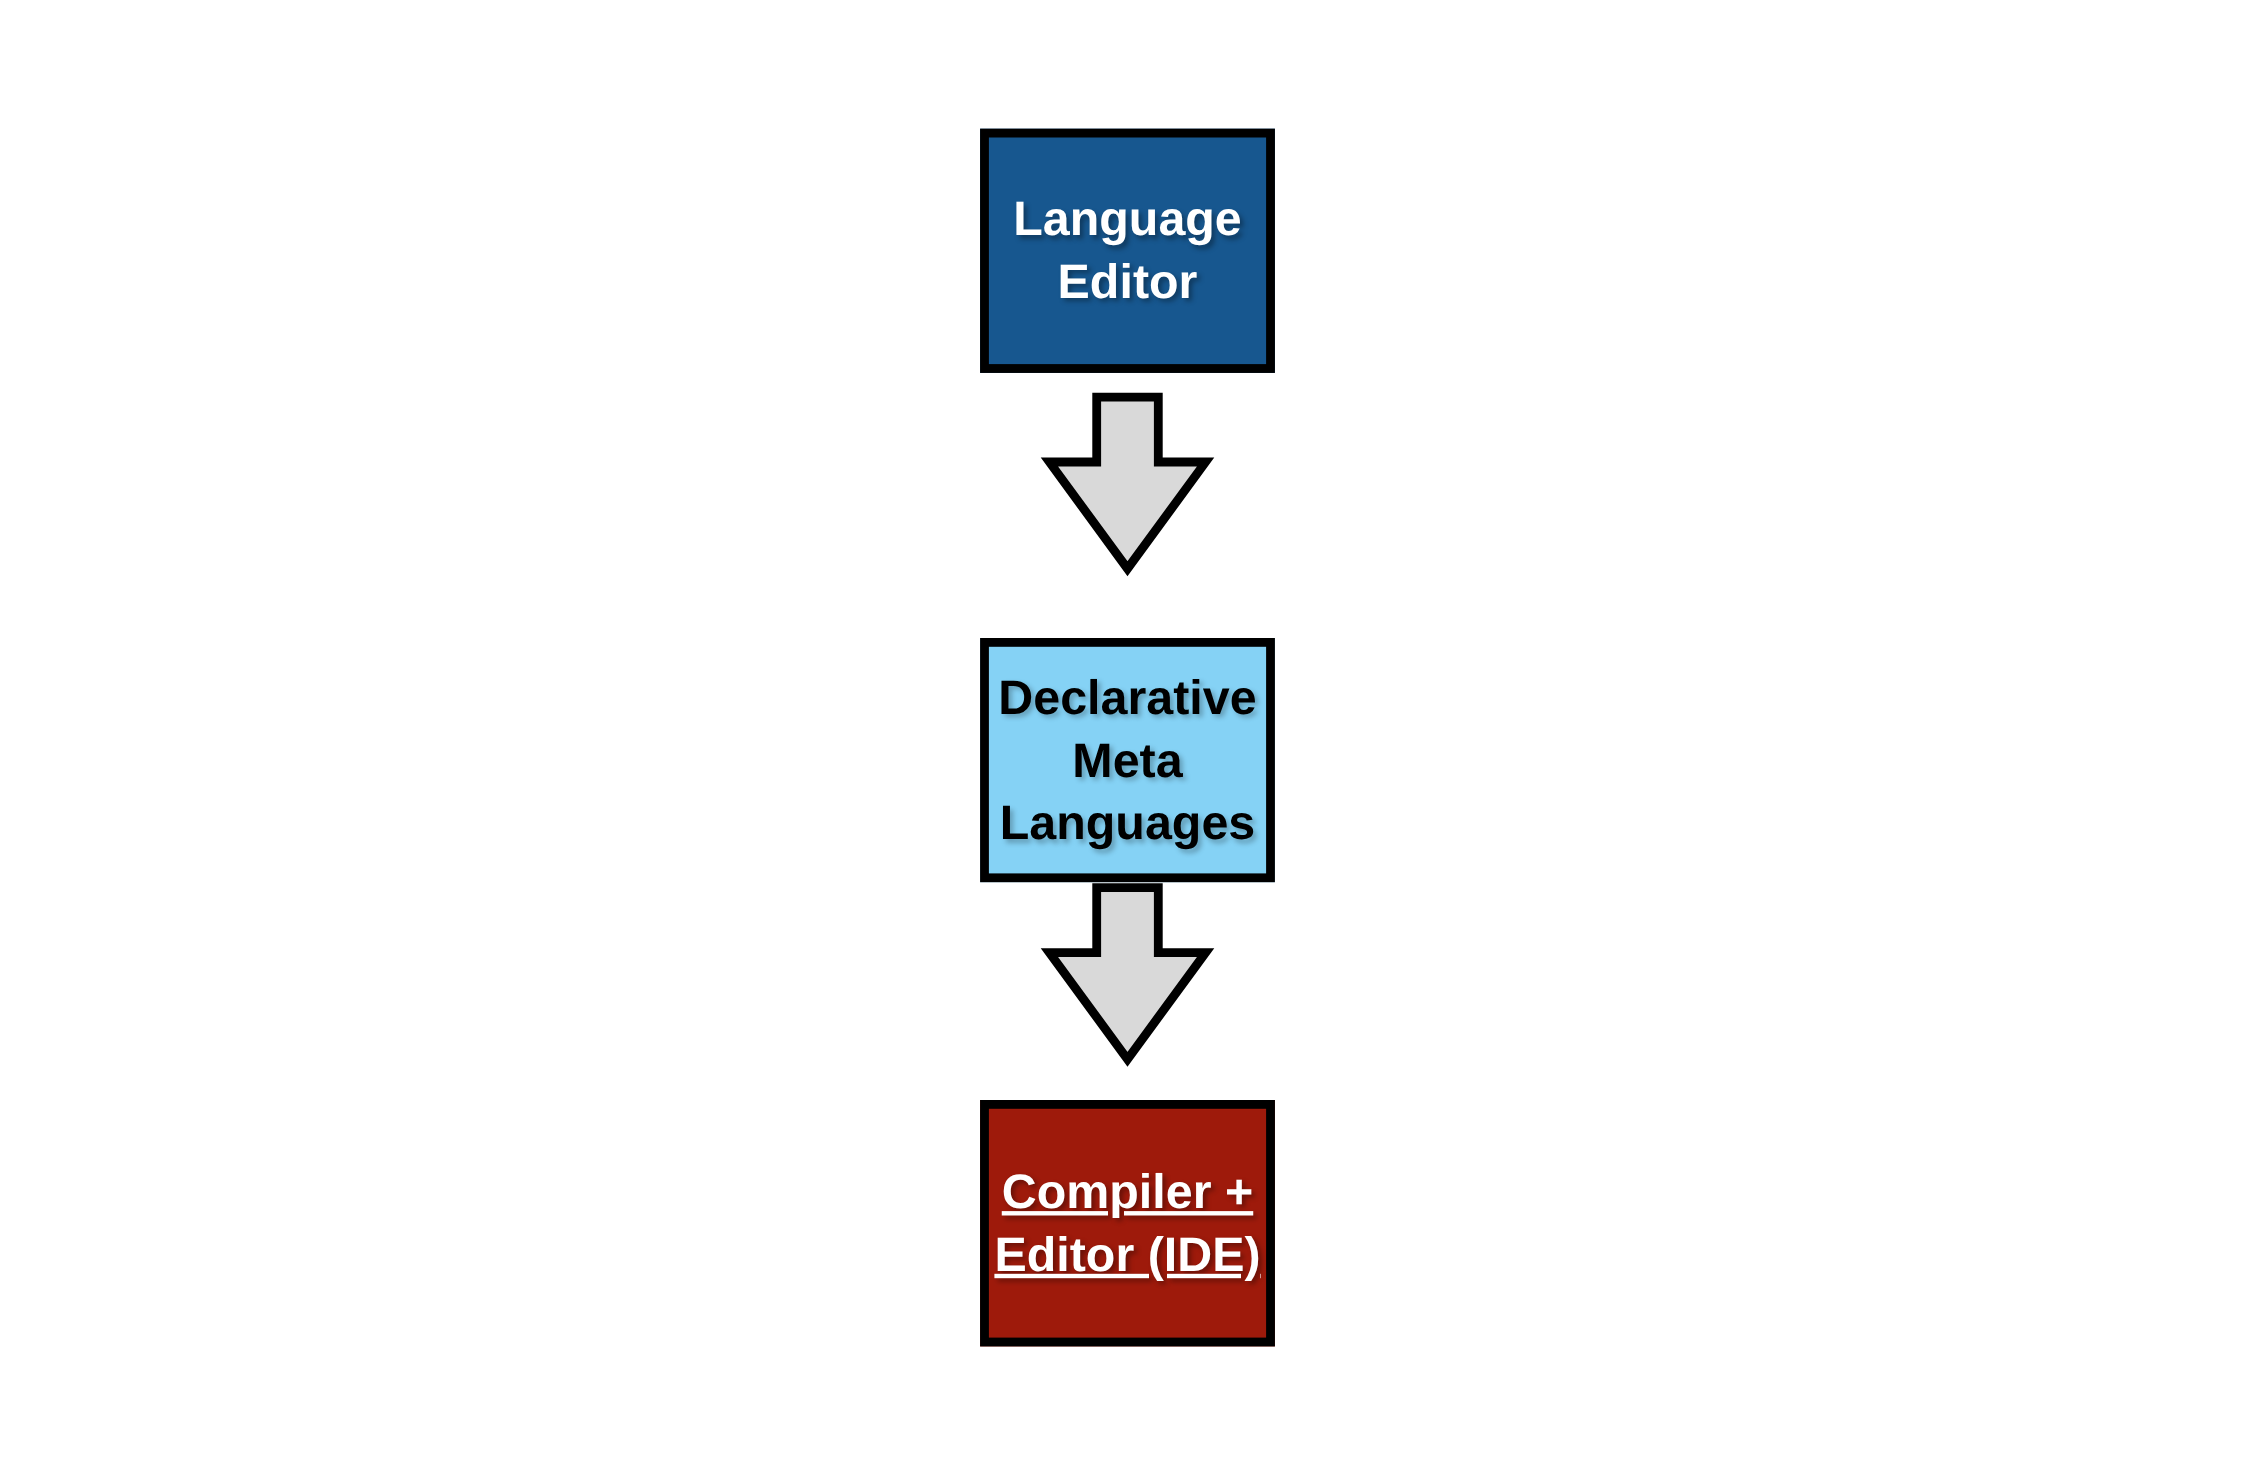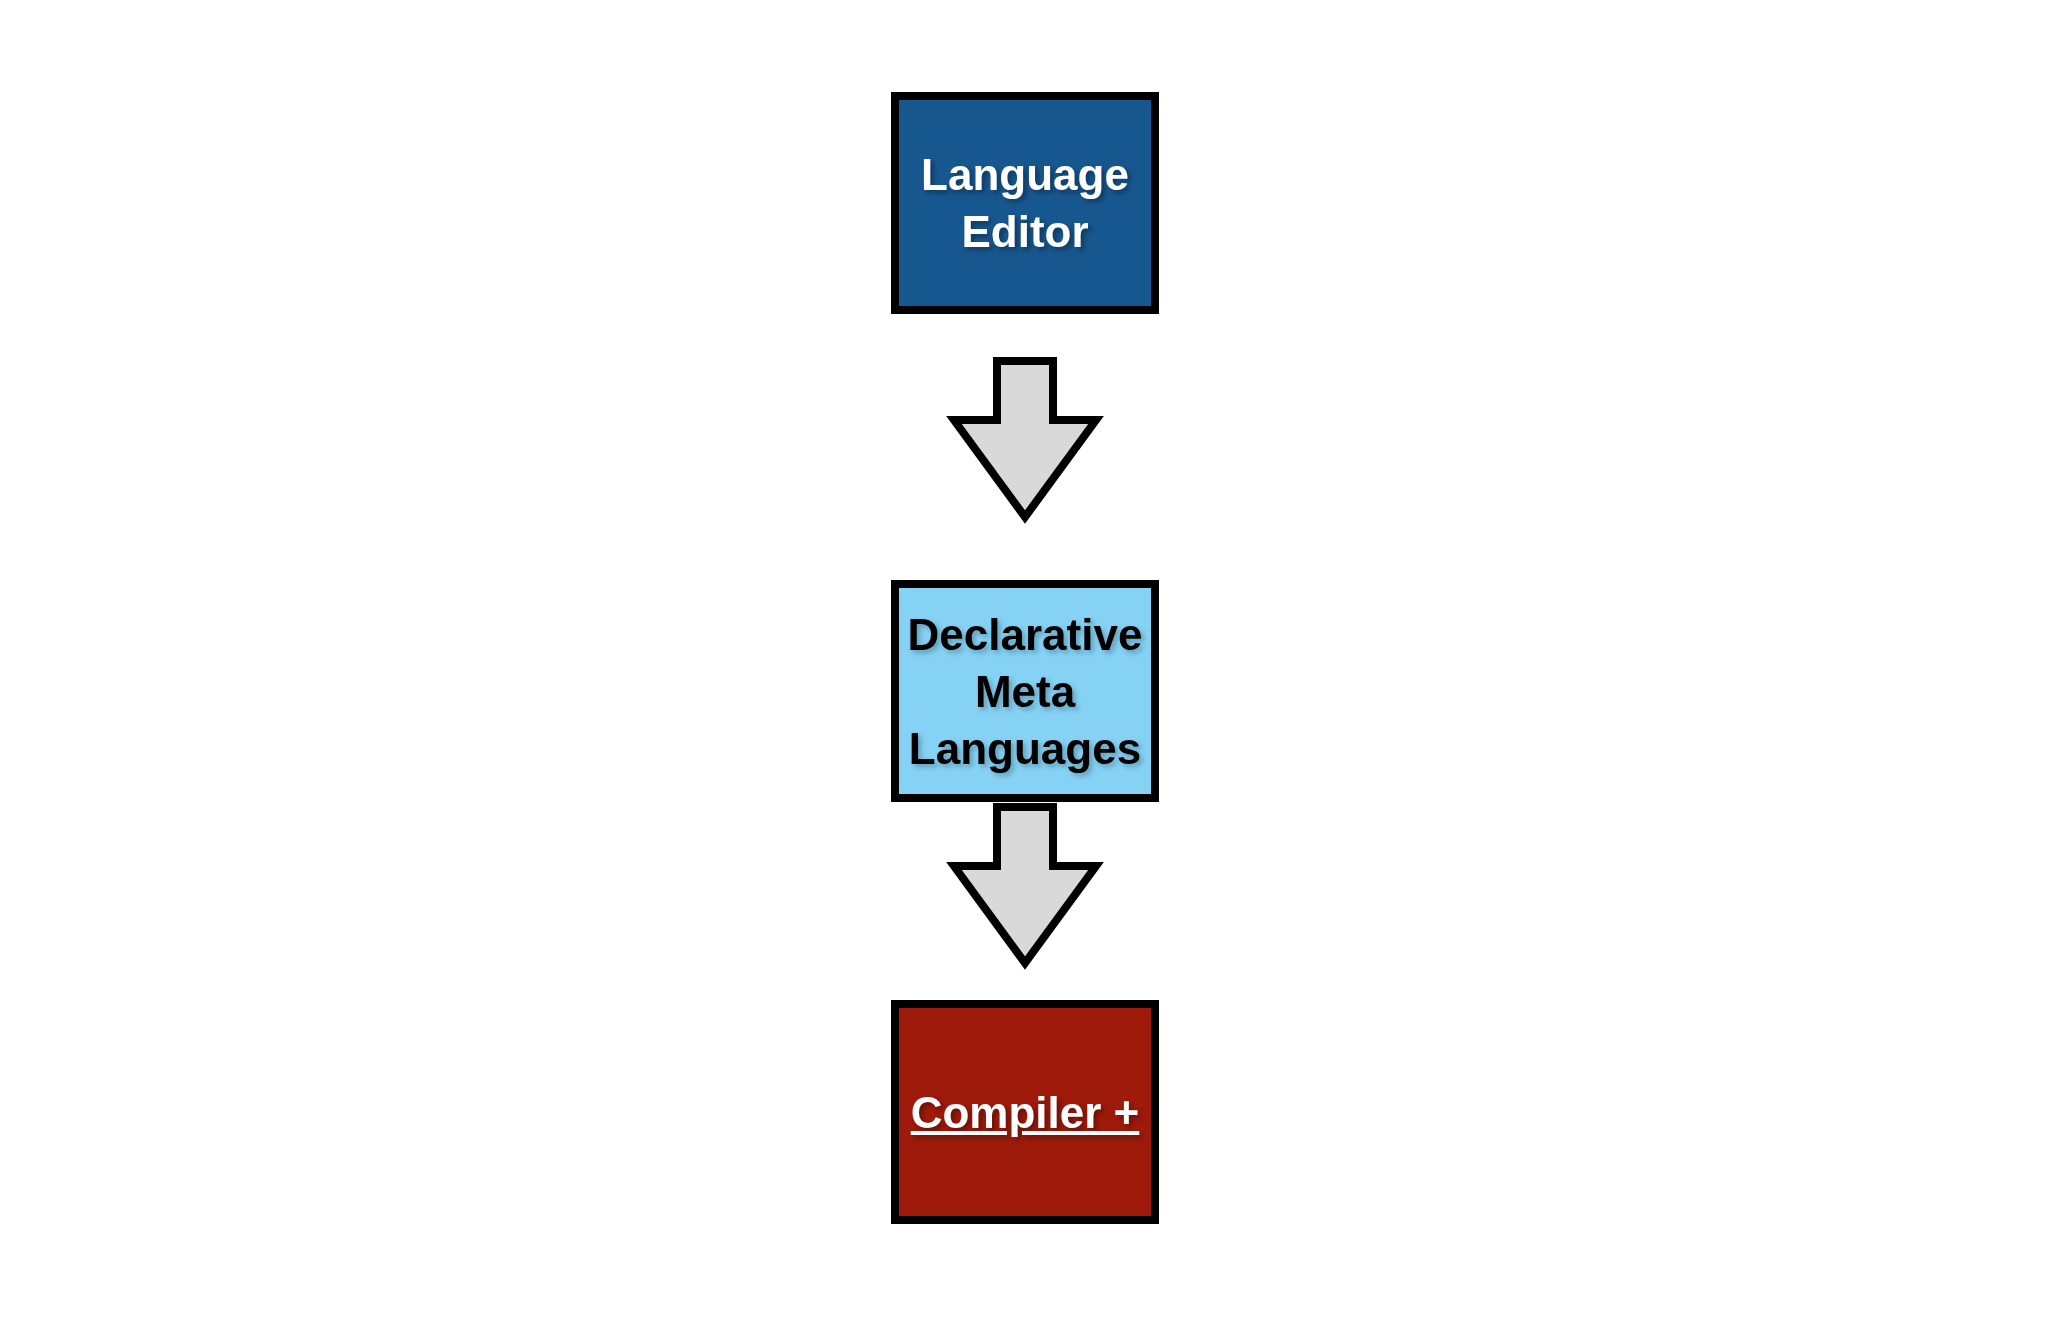--- a/index.html
+++ b/index.html
@@ -30,21 +30,21 @@
     flex-direction: column;
     align-items: center;
     justify-content: center;
     text-align: center;
     font-weight: bold;
     font-size: 44px;
     line-height: 57px;
     letter-spacing: 0px;
     white-space: nowrap;
   }
-  .node-1 { top: 92px; }
+  .node-1 { top: 117px; }
   .node-2 { top: 555px; }
   .node-3 { top: 1000px; height: 224px; text-decoration: underline; }
   .shadow-light { text-shadow: 3px 3px 5px rgba(0,0,0,0.35); }
   .shadow-dark  { text-shadow: 3px 3px 5px rgba(0,0,0,0.25); }
   .arrow {
     position: absolute;
     left: 950px;
     width: 150px;
     height: 170px;
     overflow: visible;
@@ -76,15 +76,16 @@
     <div>Meta</div>
     <div>Languages</div>
   </div>
 
   <svg class="arrow arrow-2" viewBox="0 0 150 170" aria-hidden="true">
     <polygon points="47,4 103,4 103,63 146,63 75,160 4,63 47,63" fill="#D9D9D9"></polygon>
   </svg>
 
   <div class="node node-3 shadow-light" style="background-color: rgb(158, 26, 11); color: rgb(255, 255, 255);">
     <div>Compiler +</div>
+    <div>Editor (IDE)</div>
   </div>
 
 </div>
 
 </body></html>

